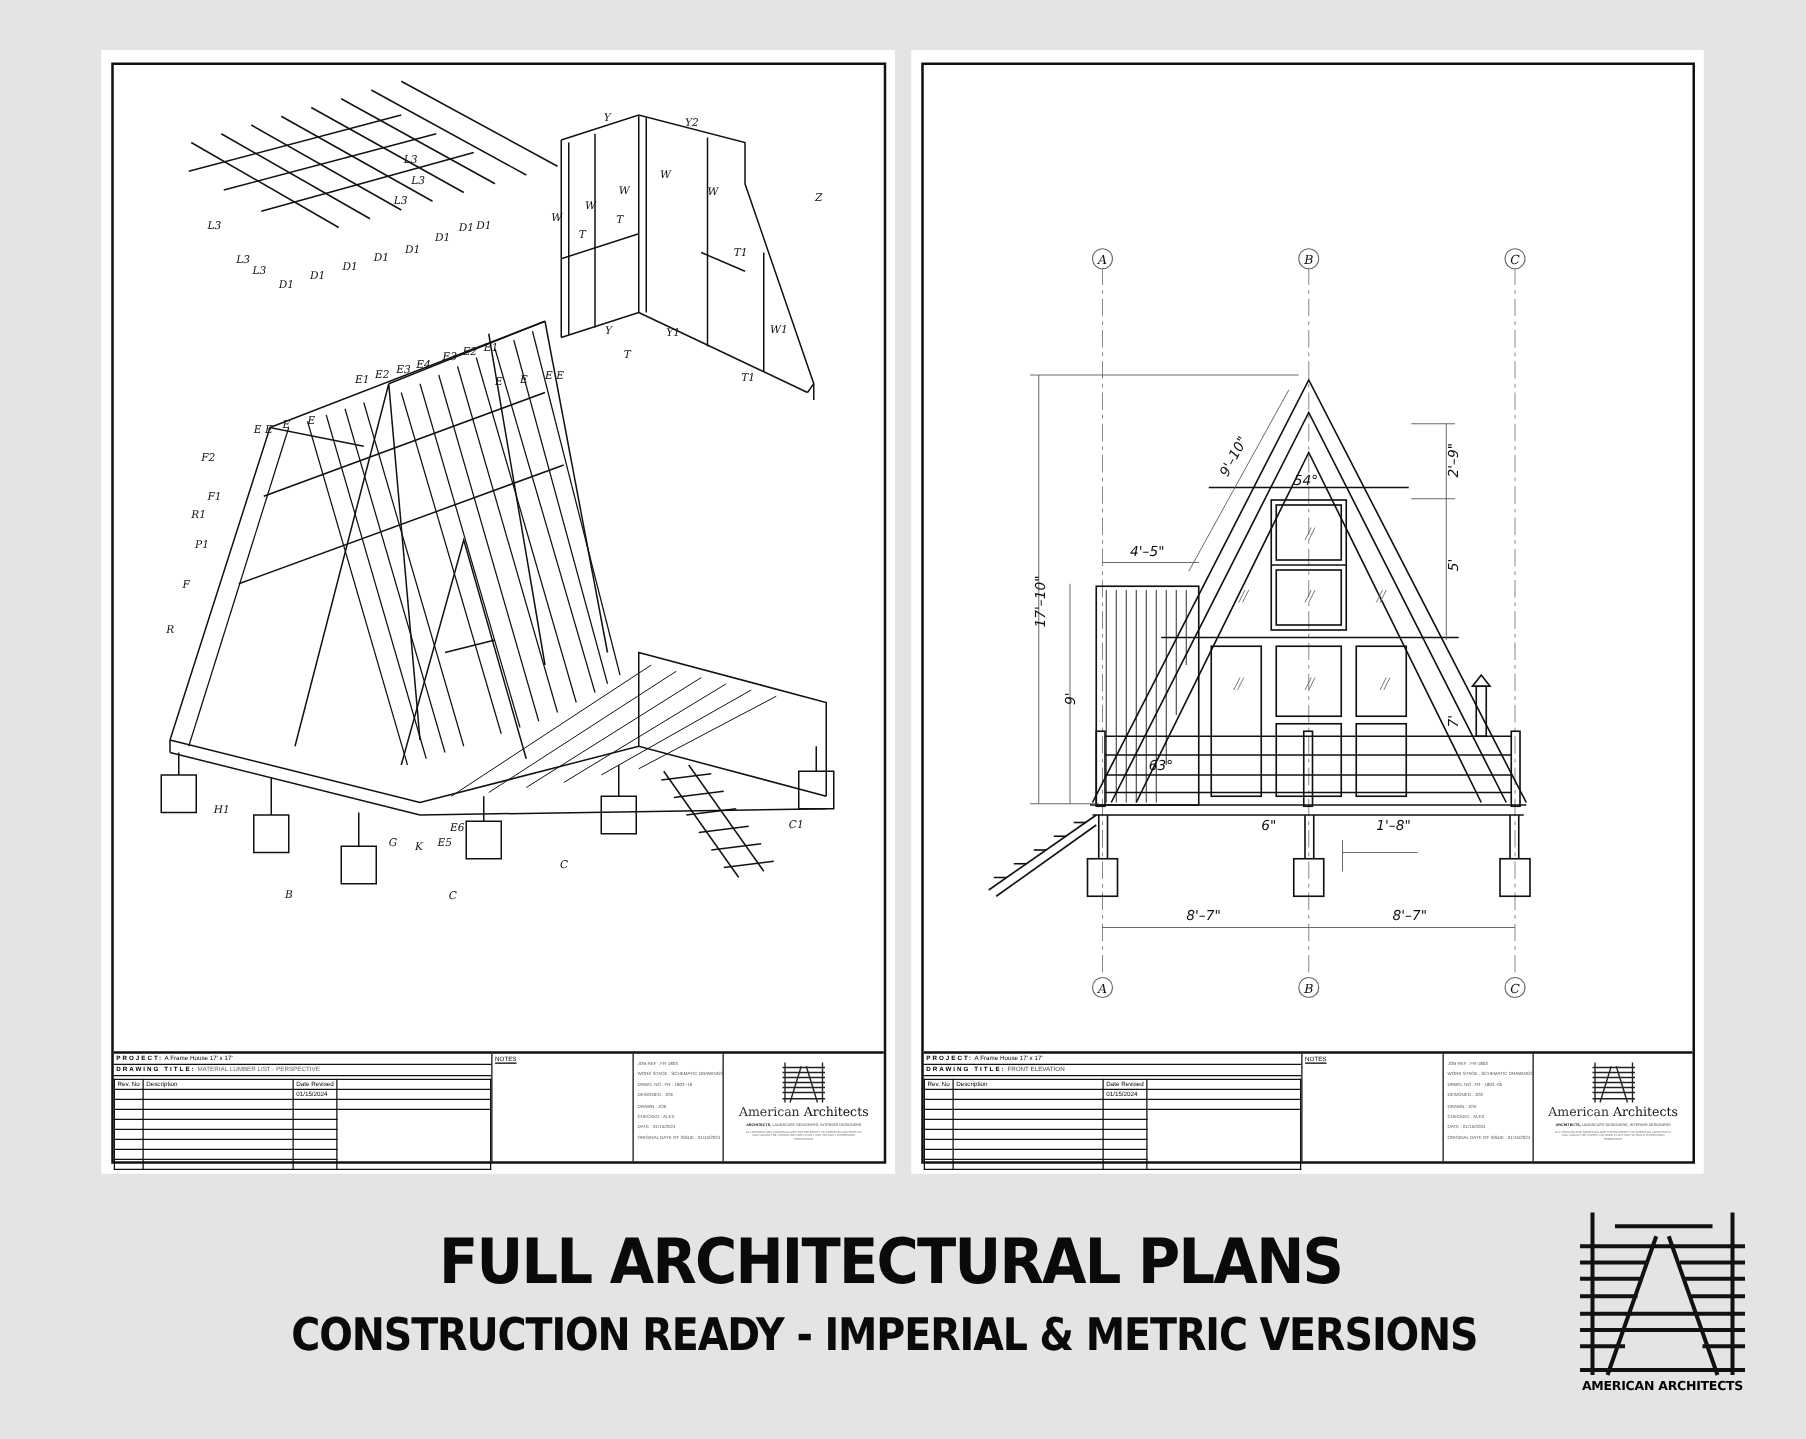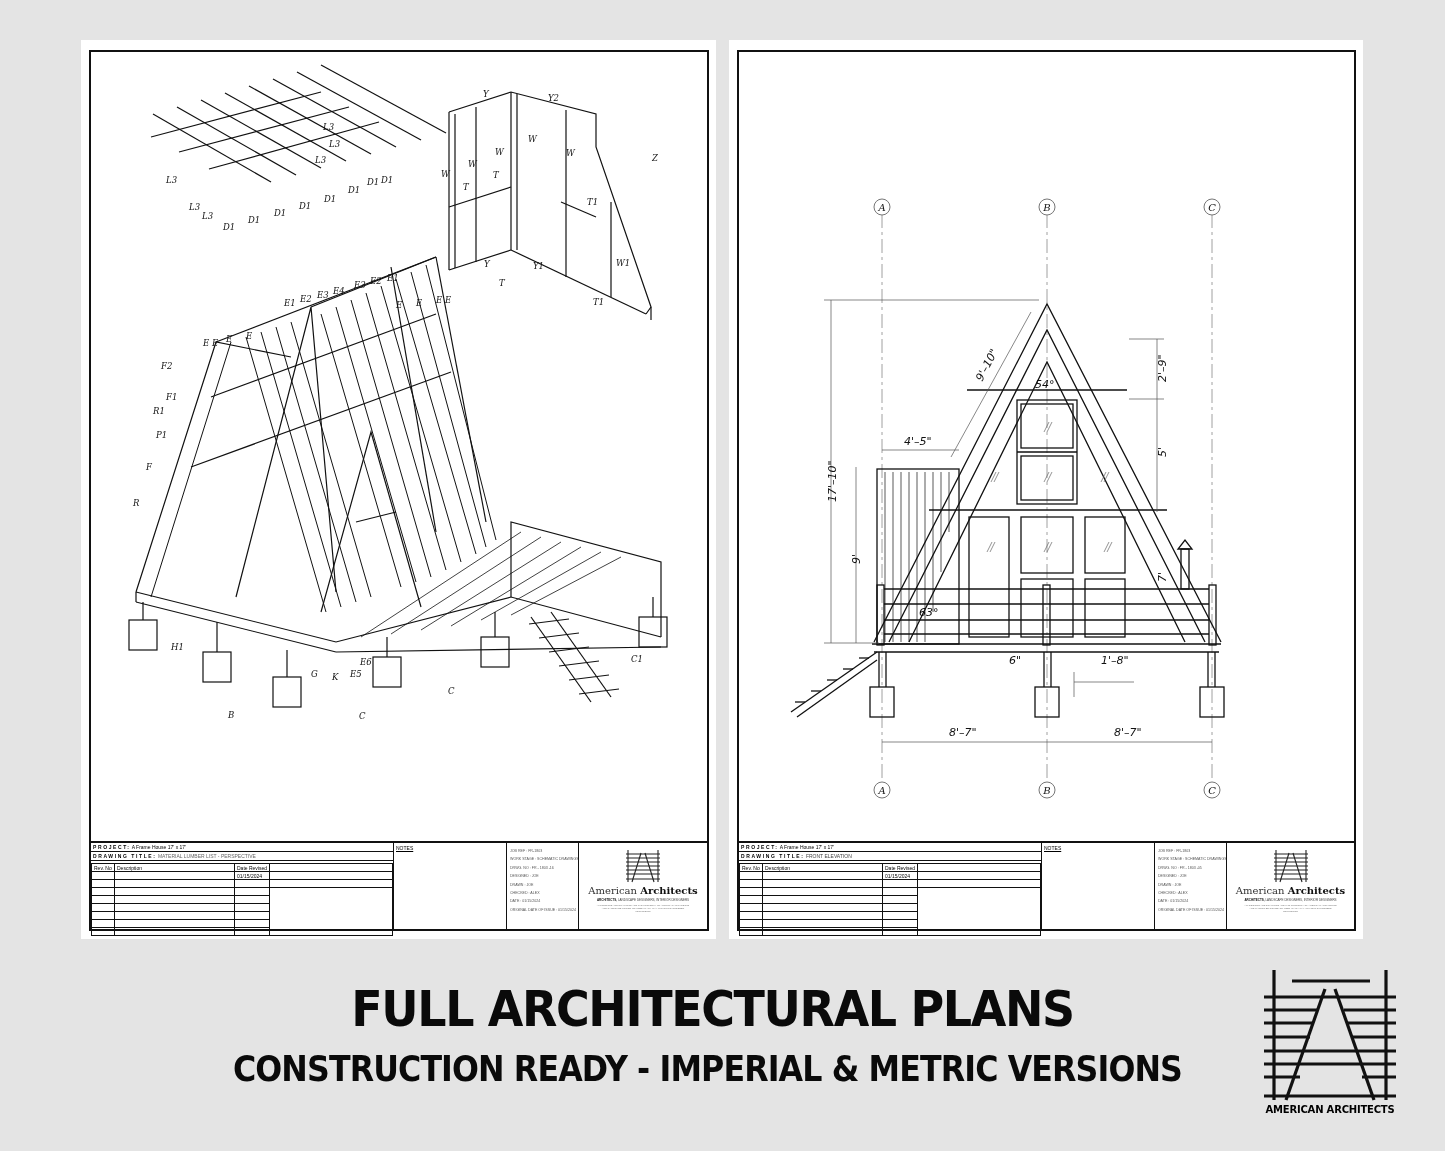--- a/index.html
+++ b/index.html
@@ -11,21 +11,21 @@
   .tb-left{width:303px;border-right:1.5px solid #111;box-sizing:border-box;position:relative;}
   .tb-left .row{border-bottom:1px solid #111;font-size:5px;line-height:8px;padding-left:2px;white-space:nowrap;overflow:hidden;}
   .tb-left .lbl{font-weight:bold;letter-spacing:1.6px;}
   .tb-grid{position:absolute;left:0;right:0;top:20px;bottom:0;}
   .tb-grid table{border-collapse:collapse;width:100%;height:100%;font-size:5px;}
   .tb-grid td{border:1px solid #111;padding:0 2px;height:7px;line-height:6px;white-space:nowrap;}
   .tb-notes{width:113px;border-right:1.5px solid #111;box-sizing:border-box;font-size:5px;padding:2px;text-decoration:underline;}
   .tb-info{width:72px;border-right:1.5px solid #111;box-sizing:border-box;font-size:3.6px;color:#555;padding:4px 0 0 3px;line-height:8.4px;white-space:nowrap;overflow:hidden;}
   .tb-logo{flex:1;display:flex;flex-direction:column;align-items:center;justify-content:flex-start;padding-top:6px;}
   .tb-logo .brand{font-family:"DejaVu Serif",serif;font-size:10px;color:#333;margin-top:2px;white-space:nowrap;}
-  .tb-logo .brand b{font-weight:bold;color:#111;}
+  .tb-logo .brand b{font-weight:normal;color:#111;}
   .tb-logo .tag{font-size:3px;color:#444;margin-top:2px;white-space:nowrap;}
   .tb-logo .tag b{color:#111;}
   .tb-logo .fine{font-size:2.4px;color:#777;width:95px;text-align:center;margin-top:2px;line-height:3px;}
   .caption{position:absolute;left:0;width:1425px;text-align:center;font-family:"DejaVu Sans",sans-serif;font-weight:bold;color:#0a0a0a;}
   .cap1{top:980px;font-size:50px;letter-spacing:-1.5px;transform:scaleX(0.92);}
   .cap2{top:1048px;font-size:36px;letter-spacing:-1px;left:-5px;transform:scaleX(0.88);}
   .brandmark{position:absolute;left:1262px;top:965px;width:136px;height:152px;}
   .brandmark .bm-label{position:absolute;left:0;right:0;bottom:2px;text-align:center;font-family:"DejaVu Sans",sans-serif;font-weight:bold;font-size:10px;letter-spacing:-0.2px;white-space:nowrap;}
   svg text{font-family:"DejaVu Serif",serif;font-style:italic;}
   .dim text{font-family:"DejaVu Sans",sans-serif;font-style:italic;}

